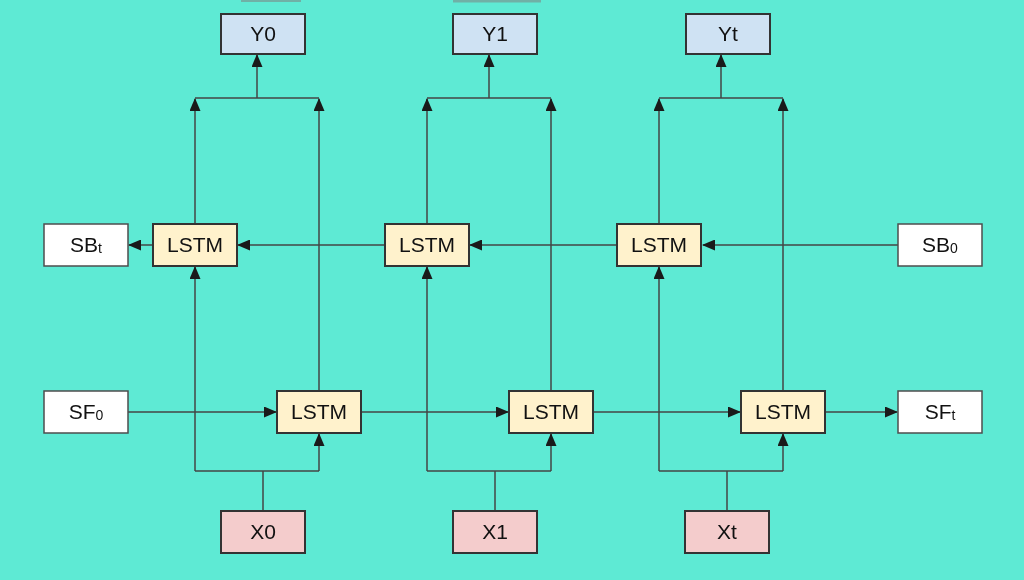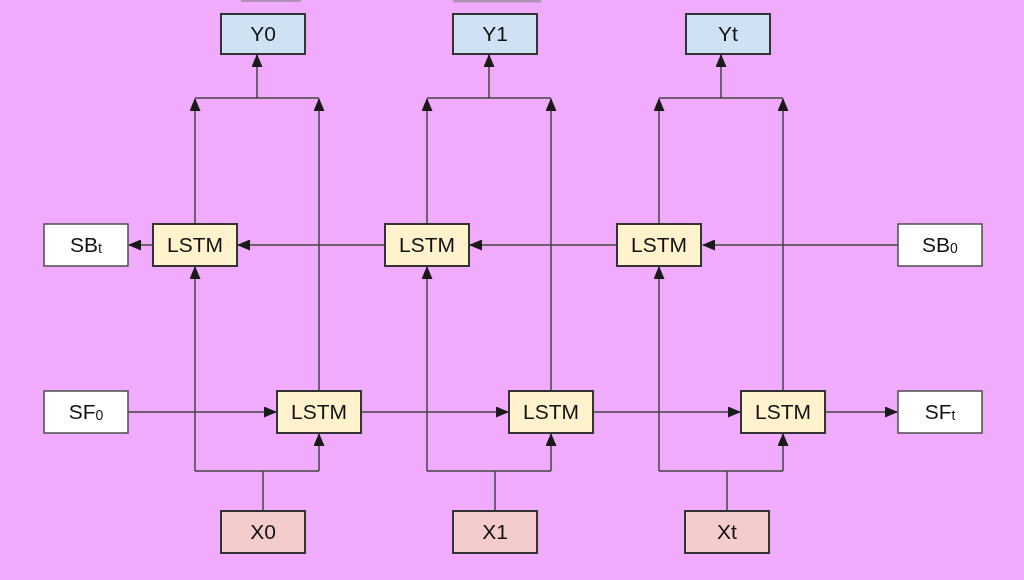--- a/index.html
+++ b/index.html
@@ -1,20 +1,20 @@
 <!DOCTYPE html>
 <html><head>
 <meta charset="utf-8">
 <style>
   html, body { margin: 0; padding: 0; background: #ffffff; }
   .stage {
     position: relative;
     width: 1024px;
     height: 580px;
-    background: #f0abfc;
+    background: #5eead4;
     overflow: hidden;
     font-family: "Liberation Sans", sans-serif;
   }
   svg { display: block; }
   .connector { stroke: #444444; stroke-width: 1.5; fill: none; }
   .box-colored { stroke: #333333; stroke-width: 2; }
   .box-white  { stroke: #4d4d4d; stroke-width: 1.5; }
   .node-label {
     font-family: "Liberation Sans", sans-serif;
     font-size: 21px;

